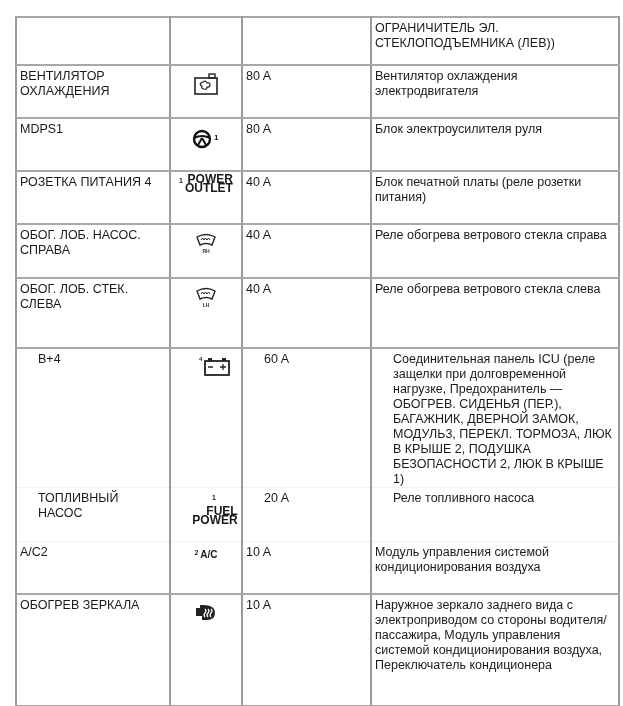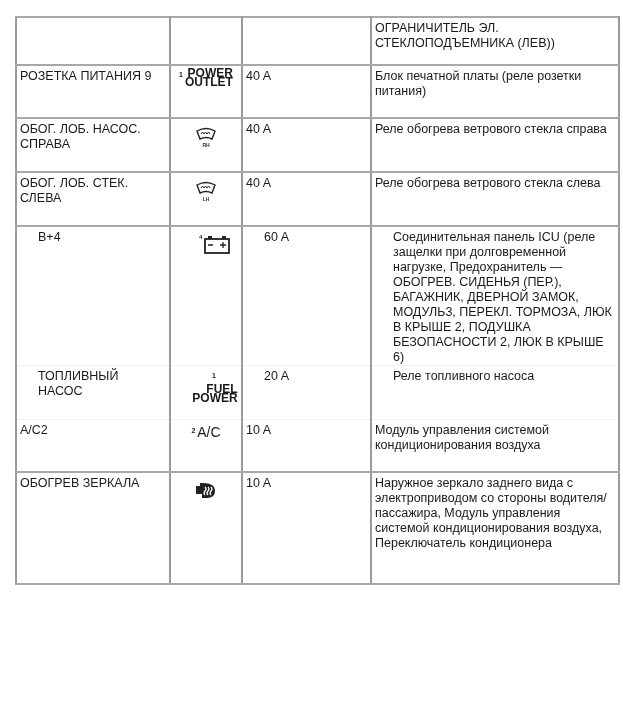--- a/index.html
+++ b/index.html
@@ -12,35 +12,64 @@
   table.fuse tr.nb td { border-top:1px solid #f2f2f2; }
   table.fuse tr.nbb td { border-bottom:1px solid #f2f2f2;padding-left:21px; }
   td.c1 { width:128px; }
   td.c2 { width:46px; text-align:center; padding-top:6px !important; }
   td.c3 { width:103px; }
   td.c4 { }
   .ico { display:inline-block; position:relative; }
   .sup { font-size:7px; font-weight:bold; vertical-align:top; position:relative; top:-2px; margin-right:2px; }
   .lbl-small { font-size:12px; font-weight:bold; line-height:9px; text-align:right; display:inline-block; }
   .amsico { font-weight:bold; font-size:14px; letter-spacing:0px; }
-  .acico { font-weight:normal; font-size:14px; }
+  .acico { font-weight:bold; font-size:10px; }
 </style>
 </head>
 <body>
 
 <table class="fuse">
   <tbody>
       <tr style="height:48px">
     <td class="c1"></td>
     <td class="c2"></td>
     <td class="c3"></td>
     <td class="c4">ОГРАНИЧИТЕЛЬ ЭЛ. СТЕКЛОПОДЪЕМНИКА (ЛЕВ))</td>
   </tr>
   <tr style="height:53px">
-    <td class="c1">РОЗЕТКА ПИТАНИЯ 9</td>
+    <td class="c1">ВЕНТИЛЯТОР ОХЛАЖДЕНИЯ</td>
+    <td class="c2">
+      <span class="ico">
+        <svg width="28" height="24" viewBox="0 0 28 24">
+              <rect x="3" y="6" width="22" height="16" fill="none" stroke="#222" stroke-width="1.6"></rect>
+              <rect x="17" y="2" width="6" height="4" fill="none" stroke="#222" stroke-width="1.4"></rect>
+              <path d="M11 10 q3 -2 4 1 q3 -1 3 2 q-1 3 -3 2 q0 3 -3 2 q-3 0 -2 -3 q-3 -1 -1 -3 z" fill="none" stroke="#222" stroke-width="1.2"></path>
+            </svg>
+      </span>
+    </td>
+    <td class="c3">80 A</td>
+    <td class="c4">Вентилятор охлаждения электродвигателя</td>
+  </tr>
+  <tr style="height:53px">
+    <td class="c1">MDPS1</td>
+    <td class="c2">
+      <span class="ico">
+        <svg width="32" height="24" viewBox="0 0 32 24">
+              <circle cx="12" cy="14" r="8" fill="none" stroke="#111" stroke-width="2.4"></circle>
+              <path d="M4 13 q8 -4 16 0" fill="none" stroke="#111" stroke-width="2.2"></path>
+              <path d="M12 13 l-4 7 M12 13 l4 7" stroke="#111" stroke-width="2"></path>
+              <text x="24" y="15" font-size="8" font-weight="bold" font-family="Liberation Sans, sans-serif" fill="#111">1</text>
+            </svg>
+      </span>
+    </td>
+    <td class="c3">80 A</td>
+    <td class="c4">Блок электроусилителя руля</td>
+  </tr>
+  <tr style="height:53px">
+    <td class="c1">РОЗЕТКА ПИТАНИЯ 4</td>
     <td class="c2" style="padding-top:3px !important">
       <span class="ico">
         <span class="sup">1</span><span class="lbl-small"><span>POWER</span><br><span>OUTLET</span></span>
       </span>
     </td>
     <td class="c3">40 A</td>
     <td class="c4">Блок печатной платы (реле розетки питания)</td>
   </tr>
   <tr style="height:54px">
     <td class="c1">ОБОГ. ЛОБ. НАСОС. СПРАВА</td>
@@ -49,21 +78,21 @@
         <svg width="24" height="24" viewBox="0 0 24 24">
               <path d="M3 6 q9 -5 18 0 l-3 8 q-6 -3 -12 0 z" fill="none" stroke="#222" stroke-width="1.4"></path>
               <path d="M7 9 l1.5 -2 l1.5 2 l1.5 -2 l1.5 2 l1.5 -2 l1.5 2" fill="none" stroke="#222" stroke-width="1"></path>
               <text x="12" y="22" font-size="5" text-anchor="middle" font-weight="bold" font-family="Liberation Sans, sans-serif" fill="#333">RH</text>
             </svg>
       </span>
     </td>
     <td class="c3">40 A</td>
     <td class="c4">Реле обогрева ветрового стекла справа</td>
   </tr>
-  <tr style="height:54px">
+  <tr style="height:70px">
     <td class="c1">ОБОГ. ЛОБ. СТЕК. СЛЕВА</td>
     <td class="c2">
       <span class="ico">
         <svg width="24" height="24" viewBox="0 0 24 24">
               <path d="M3 6 q9 -5 18 0 l-3 8 q-6 -3 -12 0 z" fill="none" stroke="#222" stroke-width="1.4"></path>
               <path d="M7 9 l1.5 -2 l1.5 2 l1.5 -2 l1.5 2 l1.5 -2 l1.5 2" fill="none" stroke="#222" stroke-width="1"></path>
               <text x="12" y="22" font-size="5" text-anchor="middle" font-weight="bold" font-family="Liberation Sans, sans-serif" fill="#333">LH</text>
             </svg>
       </span>
     </td>
@@ -77,21 +106,21 @@
         <svg width="32" height="22" viewBox="0 0 32 22">
               <text x="0" y="6" font-size="6" font-weight="bold" font-family="Liberation Sans, sans-serif" fill="#222">4</text>
               <rect x="6" y="6" width="24" height="14" fill="none" stroke="#222" stroke-width="1.8"></rect>
               <rect x="9" y="3" width="4" height="3" fill="#222"></rect>
               <rect x="23" y="3" width="4" height="3" fill="#222"></rect>
               <path d="M9 12 h5 M21 12 h6 M24 9 v6" stroke="#222" stroke-width="1.3"></path>
             </svg>
       </span>
     </td>
     <td class="c3">60 A</td>
-    <td class="c4">Соединительная панель ICU (реле защелки при долговременной нагрузке, Предохранитель — ОБОГРЕВ. СИДЕНЬЯ (ПЕР.), БАГАЖНИК, ДВЕРНОЙ ЗАМОК, МОДУЛЬ3, ПЕРЕКЛ. ТОРМОЗА, ЛЮК В КРЫШЕ 2, ПОДУШКА БЕЗОПАСНОСТИ 2, ЛЮК В КРЫШЕ 6)</td>
+    <td class="c4">Соединительная панель ICU (реле защелки при долговременной нагрузке, Предохранитель — ОБОГРЕВ. СИДЕНЬЯ (ПЕР.), БАГАЖНИК, ДВЕРНОЙ ЗАМОК, МОДУЛЬ3, ПЕРЕКЛ. ТОРМОЗА, ЛЮК В КРЫШЕ 2, ПОДУШКА БЕЗОПАСНОСТИ 2, ЛЮК В КРЫШЕ 1)</td>
   </tr>
   <tr class="nb nbb" style="height:54px">
     <td class="c1">ТОПЛИВНЫЙ НАСОС</td>
     <td class="c2" style="padding-top:4px !important">
       <span class="ico">
         <span class="sup">1</span><span class="lbl-small"><span>FUEL</span><br><span>POWER</span></span>
       </span>
     </td>
     <td class="c3">20 A</td>
     <td class="c4">Реле топливного насоса</td>

